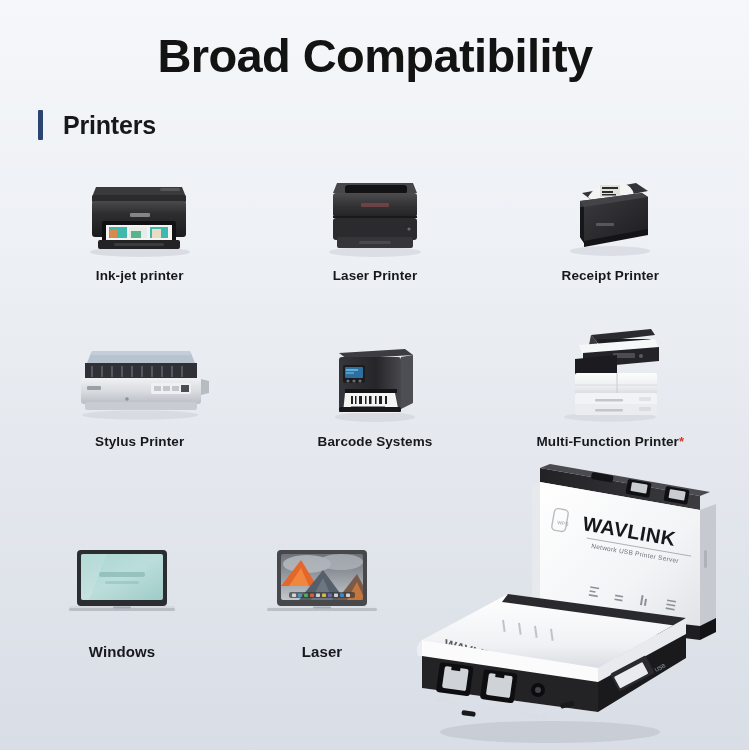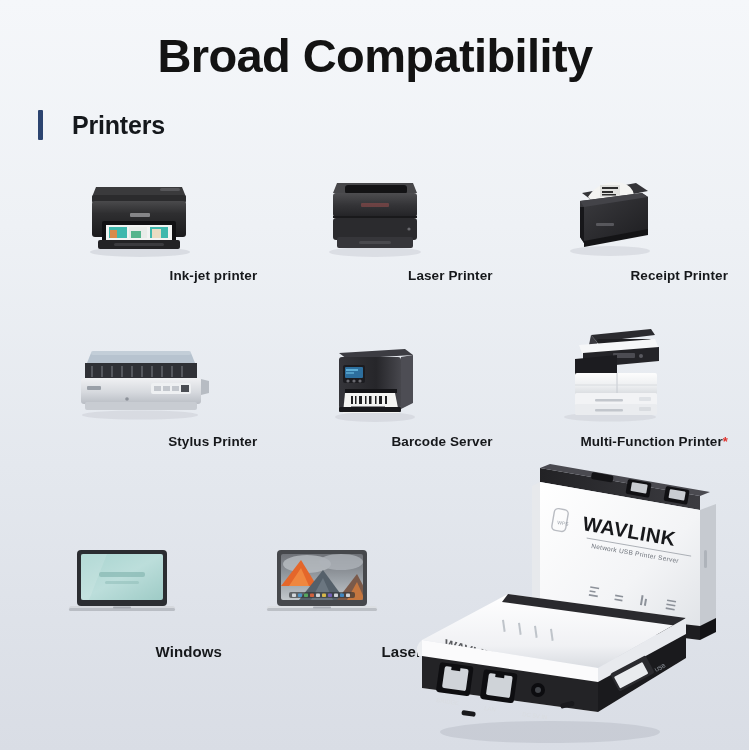--- a/index.html
+++ b/index.html
@@ -21,41 +21,41 @@
     position:absolute; top:28px; left:0; width:750px;
     text-align:center;
     font-size:47px; font-weight:bold;
     letter-spacing:-0.6px;
     color:#131313;
   }
 
   
   .section-head {
     position:absolute;
-    display:flex; align-items:center; gap:29px;
+    display:flex; align-items:center; gap:20px;
   }
   .section-bar {
     width:5px; height:30px;
     background:#2c4470;
     border-radius:1px;
   }
   .section-title {
     font-size:25px; font-weight:bold; color:#15181c;
     letter-spacing:-0.2px;
   }
   #printers-head { top:110px; left:38px; }
   #systems-head  { top:500px; left:38px; }
 
   
   .grid { position:absolute; display:flex; }
   #printer-row-1 { top:152px; left:22px; width:706px; }
   #printer-row-2 { top:318px; left:22px; width:706px; }
   #systems-row   { top:540px; left:22px; width:400px; }
 
-  .cell { flex:1; display:flex; flex-direction:column; align-items:flex-end; }
+  .cell { flex:1; display:flex; flex-direction:column; align-items:center; }
   .art  { height:105px; width:100%; display:flex; align-items:flex-end; justify-content:center; }
   .caption {
     margin-top:11px;
     font-size:13.5px; font-weight:bold; color:#16181b;
     letter-spacing:0.1px; white-space:nowrap;
   }
   .asterisk { color:#e0322c; font-size:13px; }
 
   #systems-row .art { height:80px; }
   #systems-row .caption { margin-top:23px; font-size:15px; }
@@ -276,21 +276,21 @@
             <rect x="60" y="73" width="2.5" height="8"></rect>
               <rect x="66" y="73" width="1.5" height="8"></rect>
             <rect x="70" y="73" width="3" height="8"></rect>
               <rect x="76" y="73" width="2" height="8"></rect>
           </g>
           <rect x="42" y="83" width="34" height="2" fill="#8d8d90"></rect>
 
           <rect x="30" y="84" width="62" height="5" rx="1" fill="#18181b"></rect>
         </svg>
       </div>
-      <div class="caption">Barcode Server</div>
+      <div class="caption">Barcode Systems</div>
     </div>
 
     <div class="cell">
       <div class="art">
         <svg width="142" height="108" viewBox="0 0 142 108">
           <defs>
             <linearGradient id="mf-body" x1="0" y1="0" x2="0" y2="1">
               <stop offset="0" stop-color="#fdfdfd"></stop>
                 <stop offset="0.6" stop-color="#eceef0"></stop>
               <stop offset="1" stop-color="#d7dade"></stop>

